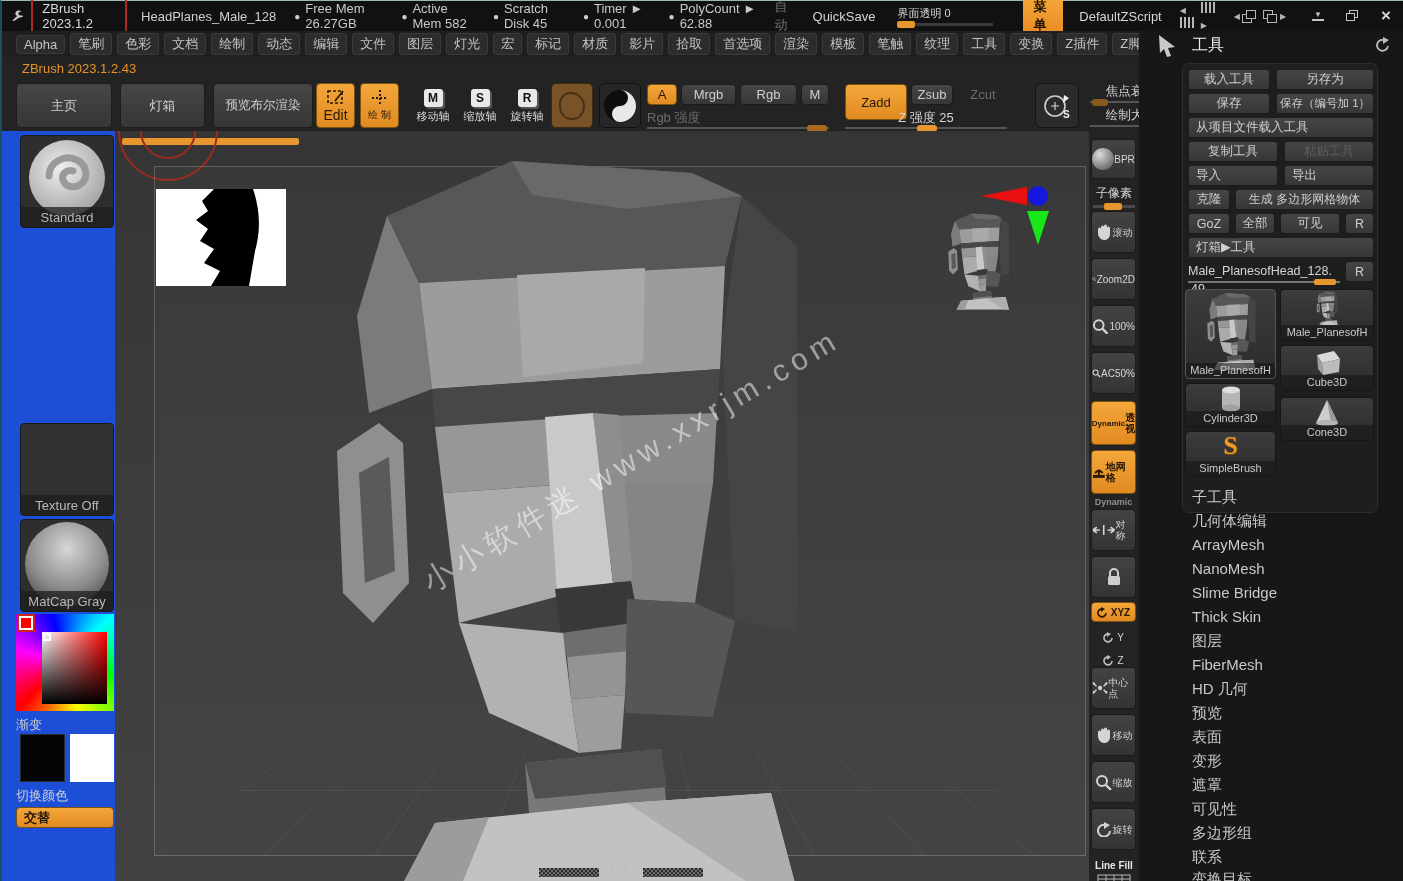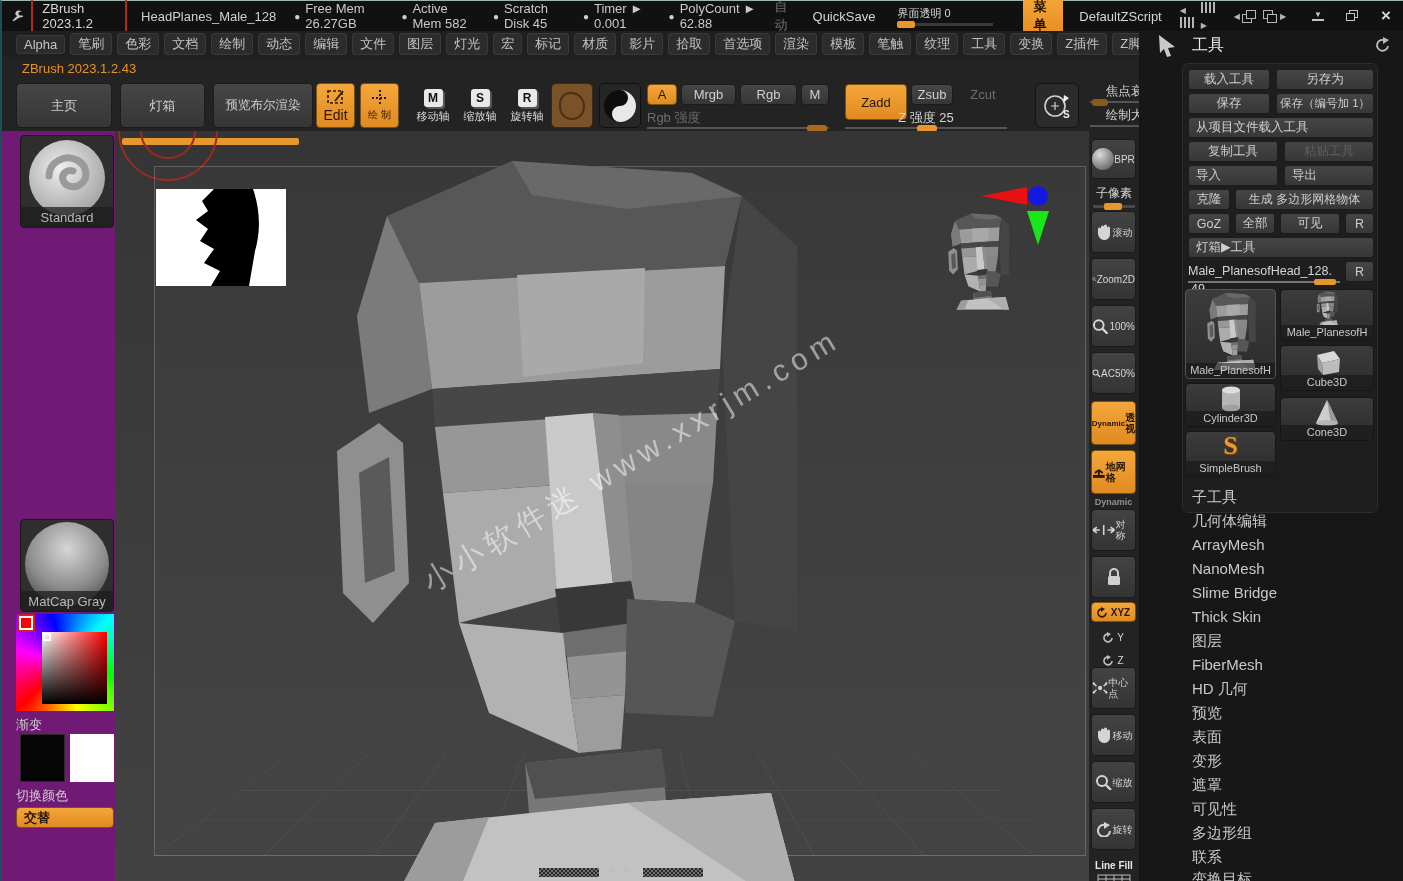--- a/index.html
+++ b/index.html
@@ -58,21 +58,21 @@
   .axtile { width:19px; height:18px; background:#e9e9e9; border-radius:3px; color:#111;
     font-size:12px; font-weight:bold; display:flex; align-items:center; justify-content:center;
     box-shadow:2px 2px 0 #555; }
   .axlab { font-size:11px; color:#dcdcdc; }
   .slider { position:absolute; height:20px; }
   .slider .lab { font-size:13px; color:#d5d5d5; text-align:center; }
   .slider .trk { position:absolute; left:0; right:0; bottom:0; height:2px; background:#555; }
   .slider .hd { position:absolute; bottom:-3px; width:20px; height:7px; border-radius:3px; background:#e8962e; }
 
   
-  .left-sidebar { position:absolute; left:0; top:130px; width:115px; height:751px; background:#701a75; }
+  .left-sidebar { position:absolute; left:0; top:130px; width:115px; height:751px; background:#1d4ed8; }
   .lthumb { position:absolute; left:18px; width:94px; height:93px; background:#2e2e2e;
     border:1px solid #1a1a1a; border-radius:4px; overflow:hidden; }
   .lthumb .lab { position:absolute; left:0; right:0; bottom:0; height:20px; background:rgba(30,30,30,.75);
     color:#b9b9b9; font-size:13px; display:flex; align-items:center; justify-content:center; }
   .lrow { position:absolute; left:14px; width:98px; color:#cfcfcf; font-size:13px; }
   .ledge { position:absolute; left:0; top:130px; width:13px; height:751px; background:#1b1b1b; }
   .checker { background:repeating-conic-gradient(#6f6f6f 0% 25%, #2a2a2a 0% 50%) 0 0/4px 4px; }
 
   
   .canvas { position:absolute; left:113px; top:130px; width:974px; height:751px;
@@ -346,20 +346,23 @@
 
   <div class="left-sidebar">
     <div class="lthumb" style="top:4px">
       <div class="abs" style="left:8px;top:4px;width:76px;height:76px;border-radius:50%;background:radial-gradient(circle at 42% 38%,#efefef,#b9b9b9 55%,#8d8d8d)">
         <svg width="76" height="76" viewBox="0 0 76 76">
             <path d="M20,36 C20,22 36,14 48,20 C58,25 60,38 52,44 C46,49 36,47 34,40 C32,34 38,29 44,31" fill="none" stroke="#9a9a9a" stroke-width="7" stroke-linecap="round"></path>
           </svg>
       </div>
       <div class="lab">Standard</div>
     </div>
+    <div class="lthumb" style="top:292px;background:#323232">
+      <div class="lab">Texture Off</div>
+    </div>
     <div class="lthumb" style="top:388px">
       <div class="abs" style="left:4px;top:2px;width:84px;height:84px;border-radius:50%;background:radial-gradient(circle at 50% 32%,#d6d6d6,#8c8c8c 55%,#474747 90%)"></div>
       <div class="lab">MatCap Gray</div>
     </div>
 
     <div class="abs" style="left:14px;top:483px;width:98px;height:97px;background:conic-gradient(from 225deg,#ff0000,#ff00ff,#0000ff,#00ffff,#00ff00,#ffff00,#ff0000)">
       <div class="abs" style="left:26px;top:18px;right:7px;bottom:7px;background:linear-gradient(to bottom,rgba(0,0,0,0),#000),linear-gradient(to right,#fff,#f00)"></div>
       <span class="abs" style="left:27px;top:19px;width:8px;height:8px;border:2px solid #fff;background:rgba(255,255,255,.2)"></span>
       <span class="abs" style="left:3px;top:2px;width:14px;height:14px;background:#f00;border:2px solid #fff;outline:2px solid #d02020"></span>
     </div>

